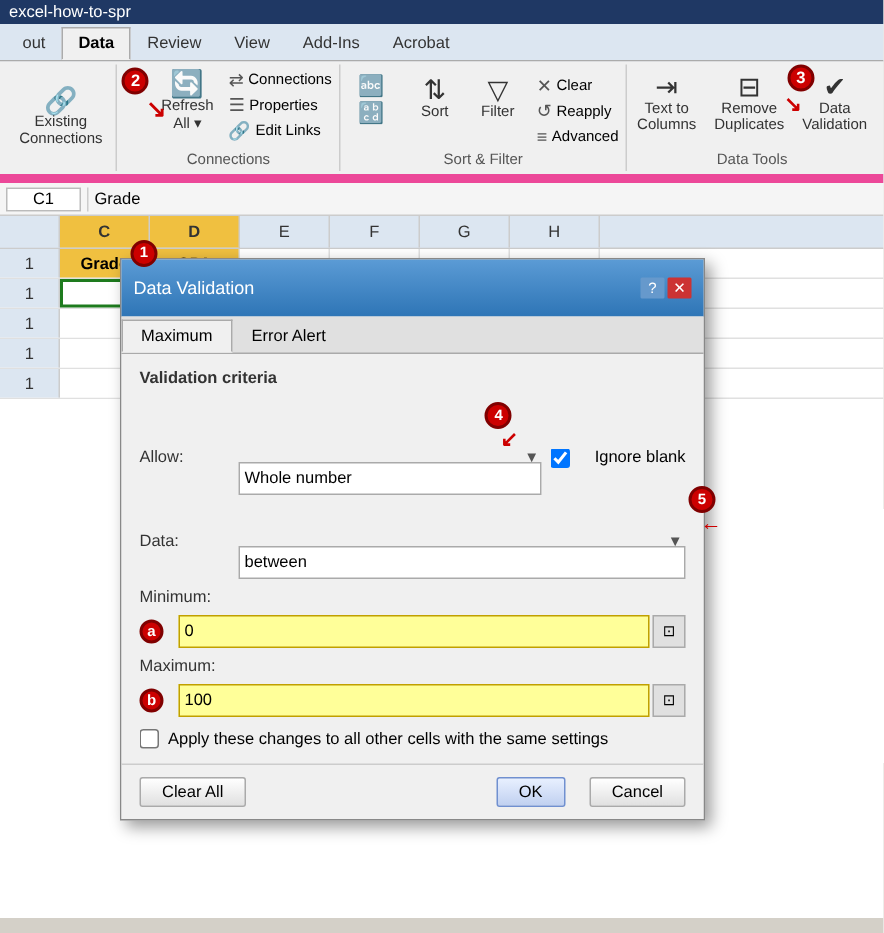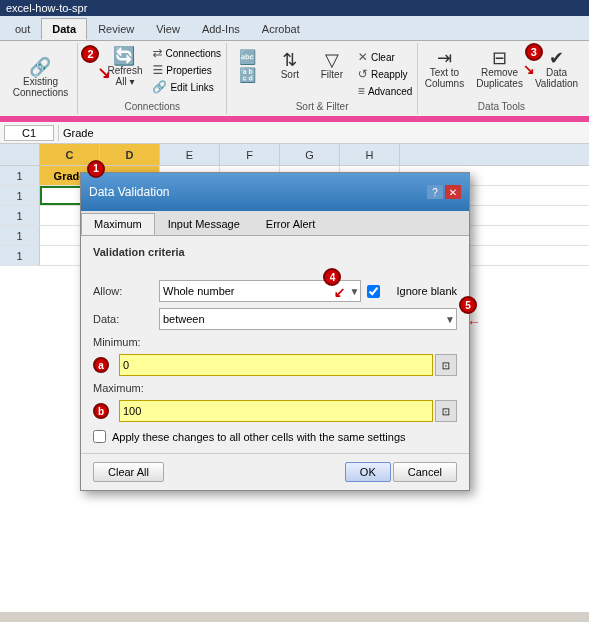--- a/index.html
+++ b/index.html
@@ -301,20 +301,21 @@
     .dialog-select {
       flex: 1;
       height: 22px;
       border: 1px solid #aaa;
       background: #fff;
       font-size: 11px;
       padding: 1px 3px;
       appearance: none;
       -webkit-appearance: none;
       position: relative;
+      margin-top: 28px;
     }
     .select-wrapper {
       flex: 1;
       position: relative;
       display: flex;
       align-items: center;
     }
     .select-arrow {
       position: absolute;
       right: 2px;
@@ -363,21 +364,21 @@
 
     .dialog-footer {
       display: flex;
       justify-content: space-between;
       align-items: center;
       padding: 8px 12px;
       border-top: 1px solid #ccc;
       background: #f0f0f0;
     }
     .footer-left { display: flex; gap: 6px; }
-    .footer-right { display: flex; gap: 2px; }
+    .footer-right { display: flex; gap: 16px; }
     .dlg-btn {
       padding: 3px 14px;
       border: 1px solid #aaa;
       background: linear-gradient(to bottom, #fff, #e0e0e0);
       font-size: 11px;
       cursor: pointer;
       border-radius: 2px;
     }
     .dlg-btn.primary {
       background: linear-gradient(to bottom, #e8f0ff, #c0d0f0);
@@ -597,23 +598,20 @@
           <div class="dialog-title-btn help">?</div>
           <div class="dialog-title-btn">✕</div>
         </div>
       </div>
 
       <div class="dialog-tabs">
         <div class="dialog-tab active">
           <span>Maximum</span>
         </div>
         <div class="dialog-tab">
-          <span>Input Message</span>
-        </div>
-        <div class="dialog-tab">
           <span>Error Alert</span>
         </div>
       </div>
 
       <div class="dialog-body">
         <div class="dialog-section-label">Validation criteria</div>
 
         <div class="dialog-row">
           <span class="dialog-label">Allow:</span>
           <div class="select-wrapper" style="position:relative;flex:1;">

